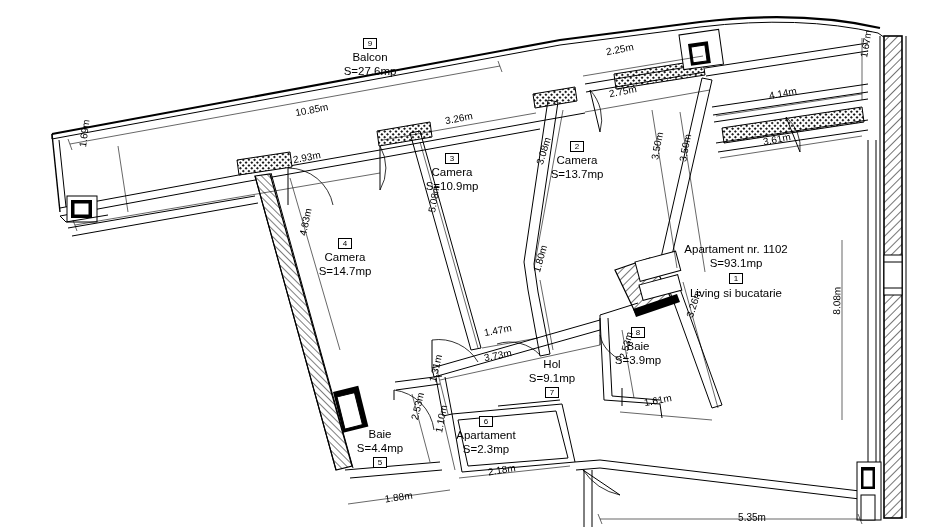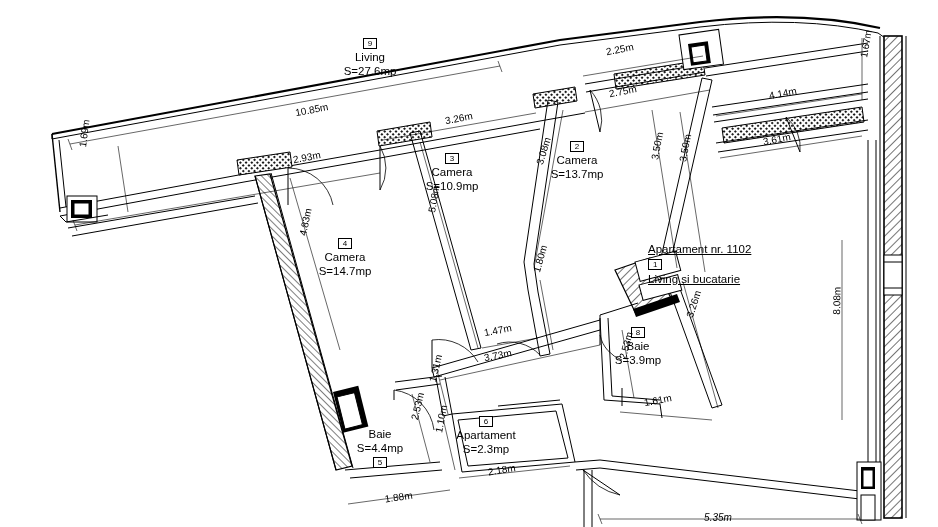--- a/index.html
+++ b/index.html
@@ -53,26 +53,25 @@
     font-size: 8px;
     line-height: 9px;
     padding: 0px 4px 0px 4px;
     margin-bottom: 2px;
     background: #ffffff;
     font-family: "Liberation Sans", sans-serif;
   }
 
   .apt-title {
     position: absolute;
-    text-align: left;
+    text-align: center;
     font-size: 11.5px;
     line-height: 14px;
     color: #000;
     white-space: nowrap;
-    text-decoration: underline;
   }
   .apt-title .at-l { display: block; }
 
   .dim-text {
     position: absolute;
     font-family: "Liberation Sans", sans-serif;
     font-size: 10px;
     color: #000000;
     white-space: nowrap;
     transform-origin: 0 0;
@@ -359,21 +358,21 @@
       <path class="dim-line" d="M 842,240 L 842,420"></path>
 
       <path class="dim-line" d="M 600,519 L 860,519"></path>
       <path class="dim-line" d="M 598,514 L 602,524"></path>
       <path class="dim-line" d="M 858,514 L 862,524"></path>
     </g>
   </svg>
 
   <div class="room-label" style="left:333px; top:36px; width:74px;">
     <span class="room-num">9</span>
-    <span class="rl-name">Living</span>
+    <span class="rl-name">Balcon</span>
     <span class="rl-area">S=27.6mp</span>
   </div>
 
   <div class="room-label" style="left:415px; top:151px; width:74px;">
     <span class="room-num">3</span>
     <span class="rl-name">Camera</span>
     <span class="rl-area">S=10.9mp</span>
   </div>
 
   <div class="room-label" style="left:540px; top:139px; width:74px;">
@@ -387,35 +386,41 @@
     <span class="rl-name">Camera</span>
     <span class="rl-area">S=14.7mp</span>
   </div>
 
   <div class="room-label" style="left:603px; top:325px; width:70px;">
     <span class="room-num">8</span>
     <span class="rl-name">Baie</span>
     <span class="rl-area">S=3.9mp</span>
   </div>
 
+  <div class="room-label" style="left:517px; top:358px; width:70px;">
+    <span class="rl-name">Hol</span>
+    <span class="rl-area">S=9.1mp</span>
+    <span class="room-num">7</span>
+  </div>
 
   <div class="room-label" style="left:441px; top:414px; width:90px;">
     <span class="room-num">6</span>
     <span class="rl-name">Apartament</span>
     <span class="rl-area">S=2.3mp</span>
   </div>
 
   <div class="room-label" style="left:345px; top:428px; width:70px;">
     <span class="rl-name">Baie</span>
     <span class="rl-area">S=4.4mp</span>
     <span class="room-num">5</span>
   </div>
 
   <div class="apt-title" style="left:648px; top:242px; width:176px;">
     <span class="at-l">Apartament nr. 1102</span>
+    <span class="at-l">S=93.1mp</span>
     <span class="room-num">1</span>
     <span class="at-l">Living si bucatarie</span>
   </div>
 
   <div id="dim-layer">
       <span class="dim-text" style="left: 311px; top: 113px; transform: translate(-50%, -50%) rotate(-11deg);">10.85m</span>
       <span class="dim-text" style="left: 306px; top: 160px; transform: translate(-50%, -50%) rotate(-11deg);">2.93m</span>
       <span class="dim-text" style="left: 458px; top: 121px; transform: translate(-50%, -50%) rotate(-11deg);">3.26m</span>
       <span class="dim-text" style="left: 619px; top: 52px; transform: translate(-50%, -50%) rotate(-11deg);">2.25m</span>
       <span class="dim-text" style="left: 622px; top: 94px; transform: translate(-50%, -50%) rotate(-11deg);">2.75m</span>
@@ -433,16 +438,16 @@
       <span class="dim-text" style="left: 691px; top: 166px; transform: translate(-50%, -50%) rotate(-79deg);">3.50m</span>
       <span class="dim-text" style="left: 698px; top: 321px; transform: translate(-50%, -50%) rotate(-72deg);">3.26m</span>
       <span class="dim-text" style="left: 657px; top: 403px; transform: translate(-50%, -50%) rotate(-11deg);">1.61m</span>
       <span class="dim-text" style="left: 631px; top: 363px; transform: translate(-50%, -50%) rotate(-75deg);">2.53m</span>
       <span class="dim-text" style="left: 441px; top: 386px; transform: translate(-50%, -50%) rotate(-77deg);">1.31m</span>
       <span class="dim-text" style="left: 423px; top: 424px; transform: translate(-50%, -50%) rotate(-77deg);">2.53m</span>
       <span class="dim-text" style="left: 447px; top: 437px; transform: translate(-50%, -50%) rotate(-79deg);">1.10m</span>
       <span class="dim-text" style="left: 398px; top: 499px; transform: translate(-50%, -50%) rotate(-8deg);">1.88m</span>
       <span class="dim-text" style="left: 501px; top: 472px; transform: translate(-50%, -50%) rotate(-9deg);">2.18m</span>
       <span class="dim-text" style="left: 845px; top: 320px; transform: translate(-50%, -50%) rotate(-89deg);">8.08m</span>
-      <span class="dim-text" style="left: 718px; top: 517px; transform: translate(-50%, -50%) rotate(0deg); font-style: italic;">5.35m</span>
+      <span class="dim-text" style="left: 752px; top: 517px; transform: translate(-50%, -50%) rotate(0deg);">5.35m</span>
     </div>
 
 </div>
 
 </body></html>

